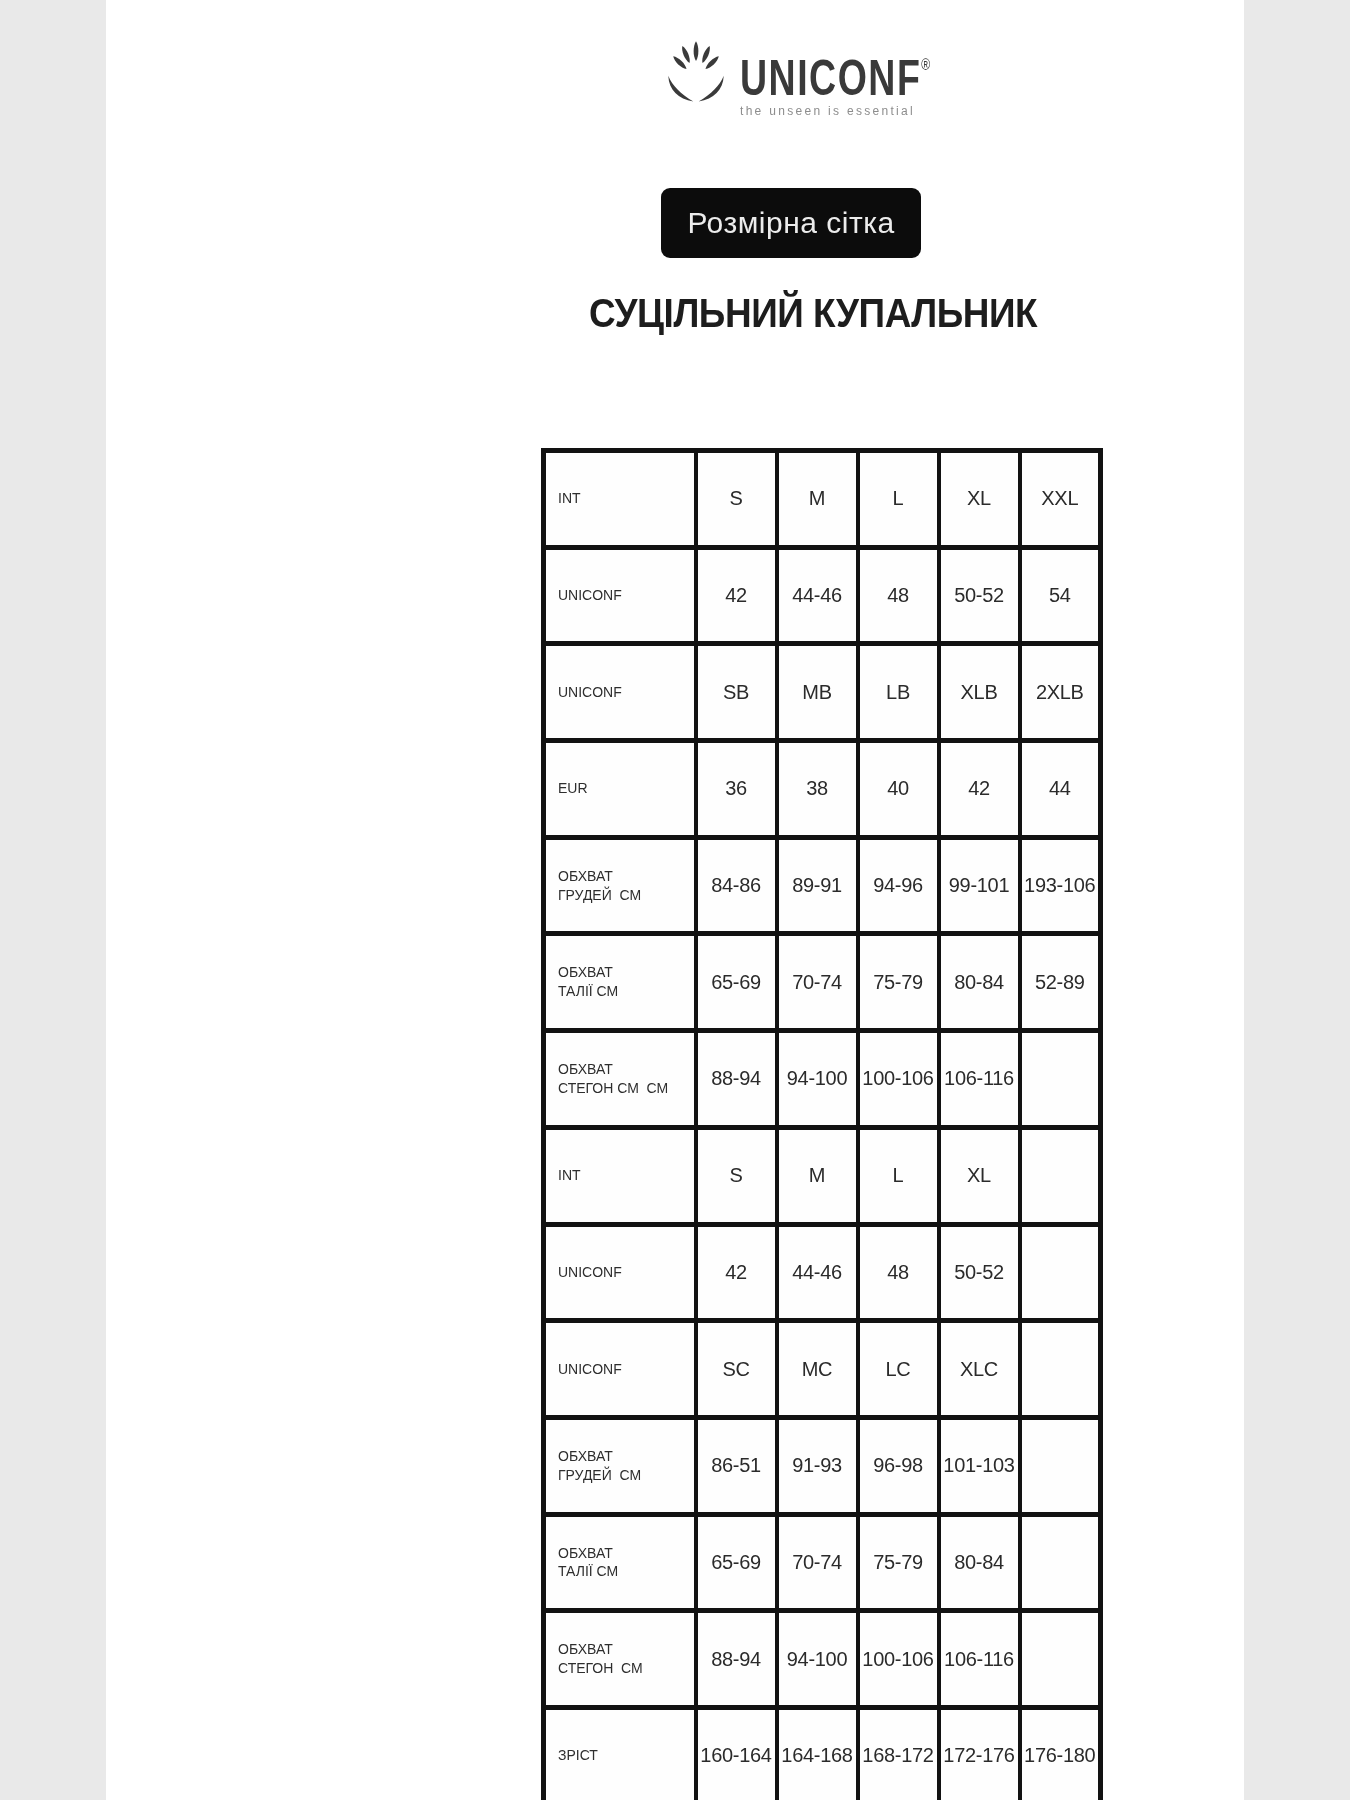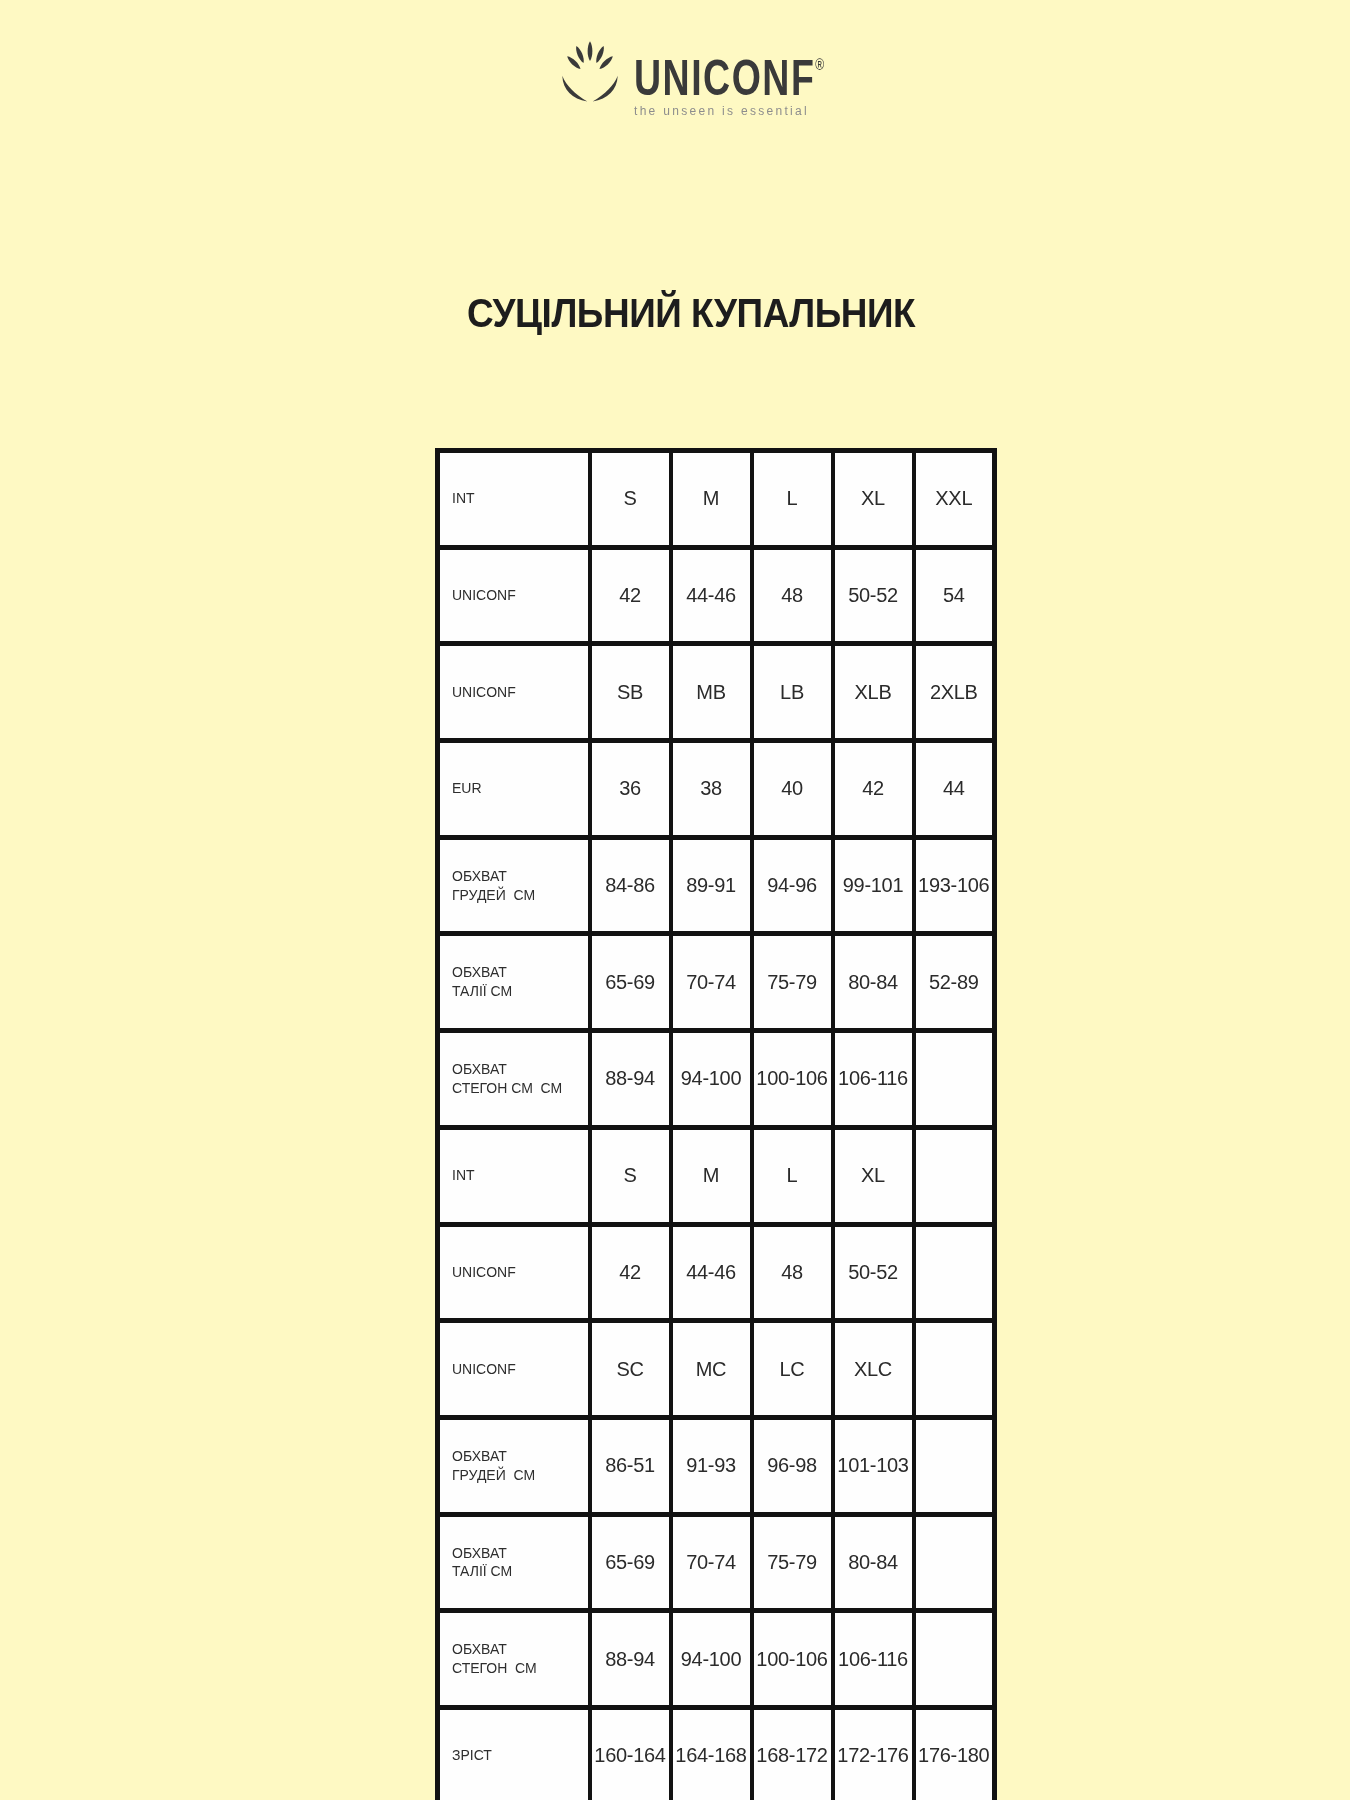--- a/index.html
+++ b/index.html
@@ -1,19 +1,19 @@
 <!DOCTYPE html>
 <html><head>
 <meta charset="utf-8">
 <style>
   html,body{margin:0;padding:0;background:#e9e9e9;}
   .canvas{
     position:relative;
-    width:1350px;height:1800px;
-    background:#fef9c3;
+    width:1138px;height:1800px;
+    background:#ffffff;
     margin:0 auto;
     overflow:hidden;
     font-family:"Liberation Sans","DejaVu Sans",sans-serif;
     color:#2e2e2e;
   }
   
   .logo{
     position:absolute;left:552px;top:40px;
     display:flex;align-items:flex-start;
   }
@@ -35,21 +35,21 @@
   
   .badge{
     position:absolute;left:555px;top:188px;
     width:260px;height:70px;
     background:#0c0c0c;border-radius:9px;
     display:flex;align-items:center;justify-content:center;
     font-size:30px;font-weight:400;color:#ececec;letter-spacing:.5px;
   }
   
   .title-wrap{
-    position:absolute;left:396px;top:290px;width:590px;
+    position:absolute;left:412px;top:290px;width:590px;
     text-align:center;
   }
   .title{
     display:inline-block;
     font-size:41px;font-weight:700;color:#1d1d1d;
     letter-spacing:-.5px;white-space:nowrap;
     transform:scaleX(.9);transform-origin:center;
   }
   
   .size-table{
@@ -99,20 +99,21 @@
         <path d="M-42,-4 C-41,18 -27,31 -4,35 C-23,24 -36,11 -42,-4 Z"></path>
         <path d="M42,-4 C41,18 27,31 4,35 C23,24 36,11 42,-4 Z"></path>
       </g>
     </svg>
     <div class="logo-textcol">
       <div class="brand-row"><span>UNICONF</span><sup class="brand-reg">®</sup></div>
       <div class="logo-tagline">the unseen is essential</div>
     </div>
   </div>
 
+  <div class="badge">Розмірна сітка</div>
 
   <div class="title-wrap">
     <span class="title">СУЦІЛЬНИЙ КУПАЛЬНИК</span>
   </div>
 
   <table class="size-table">
     <colgroup>
       <col style="width:152px">
       <col style="width:81px">
         <col style="width:81px">

